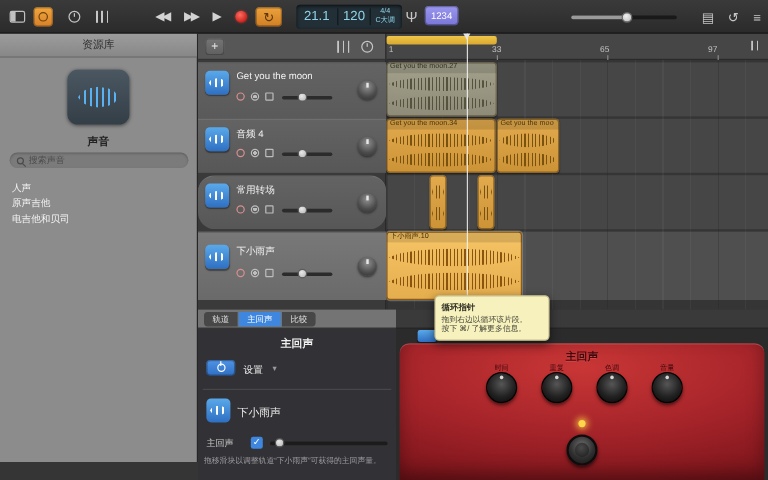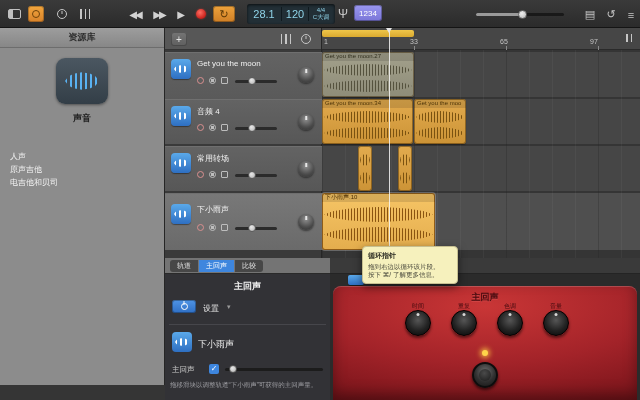--- a/index.html
+++ b/index.html
@@ -24,21 +24,21 @@
   .lcd .vdiv{width:1px;height:14px;background:#101a1f;}
   .lcd .sig{display:flex;flex-direction:column;align-items:center;font-size:6px;line-height:7px;width:24px;}
   .countin{position:absolute;left:354px;top:5px;width:28px;height:16px;border-radius:3px;background:linear-gradient(#9a97ef,#7a76d8);color:#fff;font-size:8px;font-weight:normal;display:flex;align-items:center;justify-content:center;box-shadow:inset 0 0 0 1px rgba(0,0,0,.3);}
   .vol-track{position:absolute;left:476px;top:13px;width:88px;height:3px;background:#191919;border-radius:2px;}
   .vol-fill{position:absolute;left:0;top:0;height:3px;width:46px;background:#9a9a9a;border-radius:2px;}
   .vol-thumb{position:absolute;left:42px;top:-3px;width:9px;height:9px;border-radius:50%;background:radial-gradient(circle at 40% 35%,#efefef,#b8b8b8);border:1px solid #6a6a6a;}
   .ricon{font-size:11px;color:#c6c6c6;}
 
   
   .sidebar{position:absolute;left:0;top:28px;width:165px;height:357px;background:#8c8c8c;border-right:1px solid #262626;}
-  .sb-head{position:absolute;left:0;top:0;width:100%;height:20px;background:linear-gradient(#9d9d9d,#878787);border-bottom:1px solid #6d6d6d;display:flex;align-items:center;justify-content:center;color:#2e2e2e;font-size:9px;font-weight:bold;}
+  .sb-head{position:absolute;left:0;top:0;width:100%;height:20px;background:linear-gradient(#9d9d9d,#878787);border-bottom:1px solid #6d6d6d;display:flex;align-items:center;justify-content:center;color:#2e2e2e;font-size:9px;font-weight:normal;}
   .tile{position:absolute;left:56px;top:30px;width:52px;height:46px;border-radius:9px;background:linear-gradient(#4b5761,#333e47);display:flex;align-items:center;justify-content:center;box-shadow:0 1px 3px rgba(0,0,0,.45);}
   .lens{background:repeating-linear-gradient(90deg,currentColor 0 2px,transparent 2px 5px);clip-path:polygon(0% 50%,10% 25%,25% 10%,50% 2%,75% 10%,90% 25%,100% 50%,90% 75%,75% 90%,50% 98%,25% 90%,10% 75%);}
   .sb-sound{position:absolute;left:0;top:84px;width:100%;text-align:center;color:#232323;font-size:9px;font-weight:bold;}
   .search{position:absolute;left:8px;top:99px;width:149px;height:13px;background:#7b7b7b;border-radius:7px;display:flex;align-items:center;padding:0 6px;box-shadow:inset 0 1px 2px rgba(0,0,0,.25);}
   .mag{position:relative;width:6px;height:6px;border:1px solid #4b4b4b;border-radius:50%;flex:0 0 auto;}
   .mag::after{content:'';position:absolute;right:-3px;bottom:-2px;width:4px;height:1px;background:#4b4b4b;transform:rotate(45deg);}
   .search input{flex:1;min-width:0;background:transparent;border:none;outline:none;font-size:7.5px;color:#2e2e2e;margin-left:4px;}
   .search input::placeholder{color:#4c4c4c;}
   .sb-item{position:absolute;left:0;width:100%;height:13px;display:flex;align-items:center;padding-left:10px;color:#f4f4f4;font-size:8px;}
 
@@ -155,21 +155,21 @@
         <span class="tr-glyph" style="letter-spacing:0;">▶</span>
       </div>
     <div class="tbtn" style="left:192px;top:5px;width:18px;height:18px;">
         <span class="rec-dot"></span>
       </div>
     <div class="tbtn cyclebtn" style="left:213px;top:6px;">
         <span>↻</span>
       </div>
 
     <div class="lcd">
-      <span class="big" style="width:34px;">28.1</span>
+      <span class="big" style="width:34px;">21.1</span>
       <span class="vdiv"></span>
       <span class="big" style="width:26px;">120</span>
       <span class="vdiv"></span>
       <span class="sig">
         <span>4/4</span>
         <span>C大调</span>
       </span>
     </div>
 
     <div class="tbtn" style="left:336px;top:6px;width:14px;height:16px;font-size:12px;">
@@ -192,20 +192,24 @@
         <span>≡</span>
       </div>
   </div>
 
   <div class="sidebar">
     <div class="sb-head">资源库</div>
     <div class="tile">
         <span class="lens" style="width:34px;height:18px;color:#59b2f2;"></span>
       </div>
     <div class="sb-sound">声音</div>
+    <div class="search">
+      <span class="mag"></span>
+      <input type="text" placeholder="搜索声音" style="">
+    </div>
     <div class="sb-item" style="top:122px;">人声</div>
     <div class="sb-item" style="top:148px;">电吉他和贝司</div>
     <div class="sb-item" style="top:135px;">原声吉他</div>
   </div>
 
 
   <div class="theader">
     <div class="th-top">
       <div class="addbtn">+</div>
       <span class="bars-ico" style="position:absolute;right:30px;top:6px;"></span>
@@ -233,21 +237,21 @@
       <span class="tname">音频 4</span>
       <span class="tci rec" style="left:32px;top:24px;"></span>
       <span class="tci mon" style="left:44px;top:24px;"></span>
       <span class="tci mut" style="left:56px;top:24px;"></span>
       <span class="mini-track" style="top:27px;">
           <span class="mini-thumb"></span>
         </span>
       <span class="panknob" style="top:14px;"></span>
     </div>
 
-    <div class="trow" style="top:118px;height:45px;">
+    <div class="trow" style="top:118px;height:45px;border-radius:14px;">
       <span class="ttile">
           <span class="lens" style="width:14px;height:8px;color:#fff;"></span>
         </span>
       <span class="tname">常用转场</span>
       <span class="tci rec" style="left:32px;top:24px;"></span>
       <span class="tci mon" style="left:44px;top:24px;"></span>
       <span class="tci mut" style="left:56px;top:24px;"></span>
       <span class="mini-track" style="top:27px;">
           <span class="mini-thumb"></span>
         </span>

